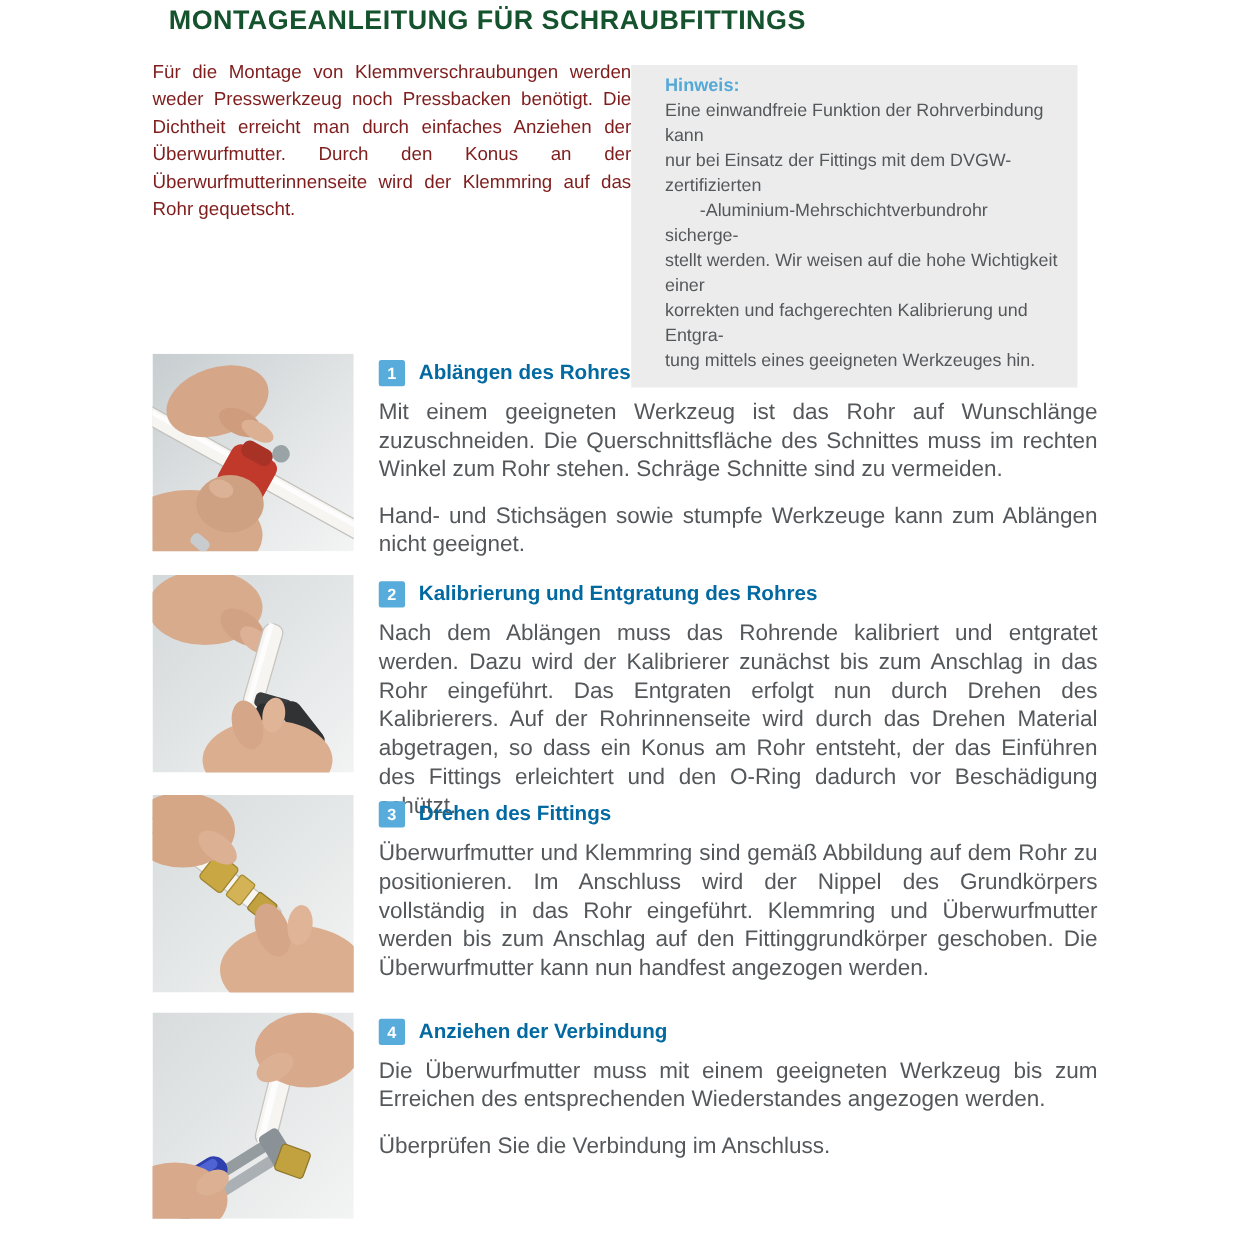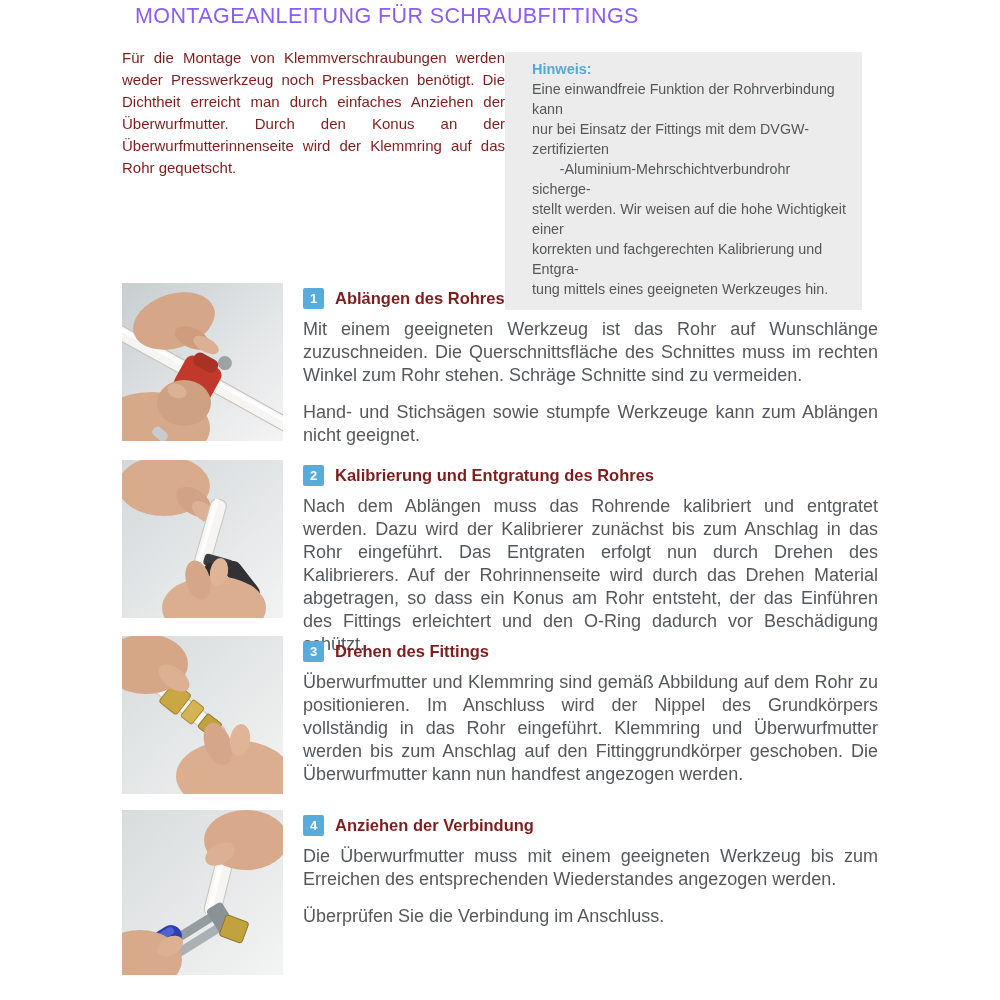--- a/index.html
+++ b/index.html
@@ -10,23 +10,23 @@
     background: #ffffff;
     font-family: "Liberation Sans", "DejaVu Sans", sans-serif;
     color: #54585b;
     overflow: hidden;
   }
   h1.page-title {
     position: absolute;
     left: 135px; top: 4px;
     margin: 0;
     font-size: 21.5px;
-    font-weight: normal;
+    font-weight: bold;
     letter-spacing: 0.4px;
-    color: #8b5cf6;
+    color: #14532d;
   }
   .intro {
     position: absolute;
     left: 122px; top: 47px;
     width: 383px;
     margin: 0;
     font-size: 15px;
     line-height: 22px;
     text-align: justify;
     color: #7f1d1d;
@@ -83,21 +83,21 @@
     background: #58acdb;
     color: #ffffff;
     font-size: 13px;
     font-weight: bold;
     flex: 0 0 auto;
   }
   .step-title {
     margin: 0;
     font-size: 16.5px;
     font-weight: bold;
-    color: #7f1d1d;
+    color: #0369a1;
   }
   .step-text p {
     margin: 0;
     font-size: 18px;
     line-height: 23px;
     text-align: justify;
     color: #54585b;
   }
   .step-text p + p { margin-top: 14px; }
 </style>

